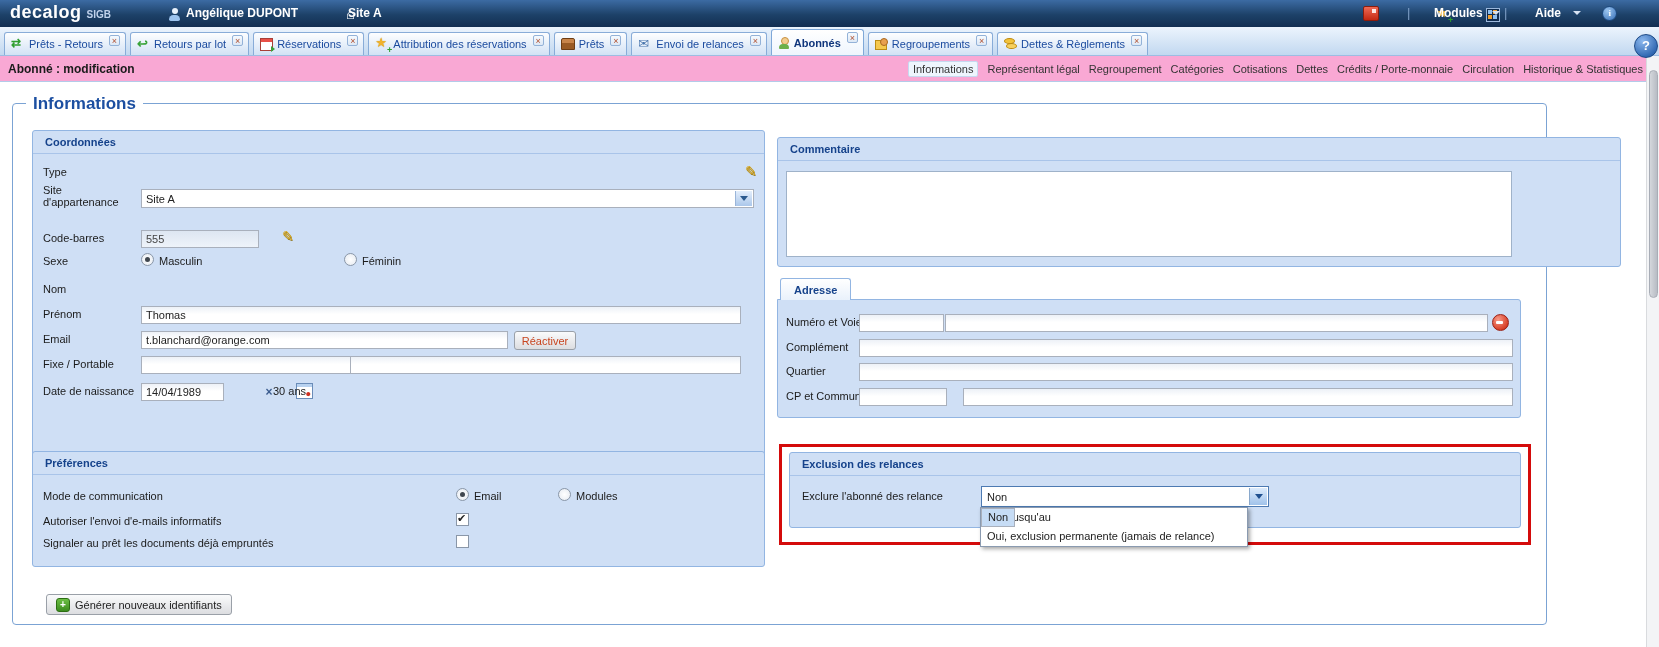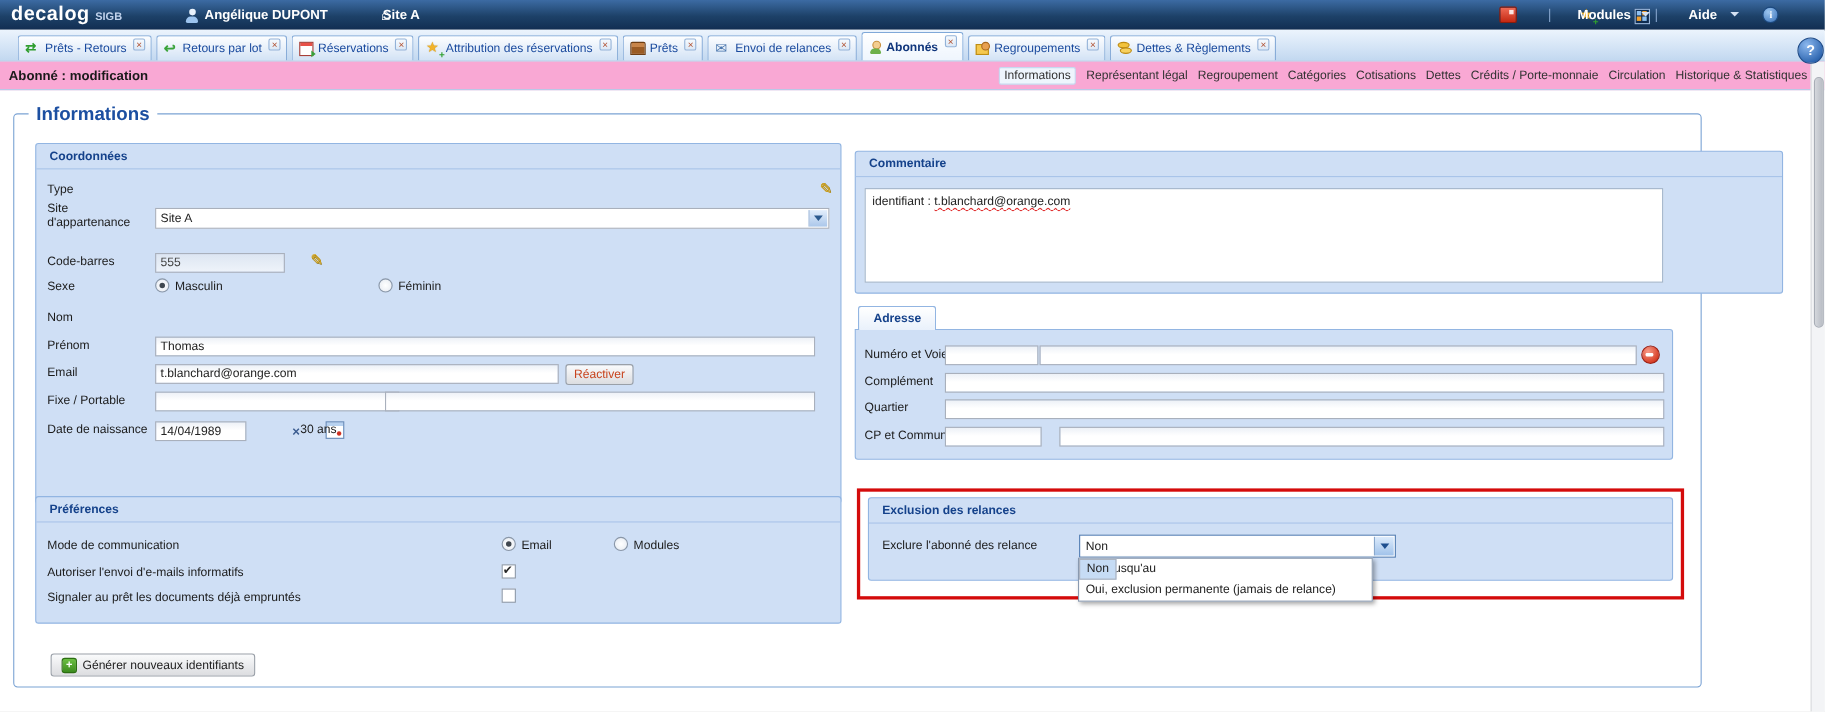--- a/index.html
+++ b/index.html
@@ -61,21 +61,21 @@
      background:radial-gradient(circle at 75% 72%,#d03020 0 1.5px,transparent 2.5px),linear-gradient(#b8d2f0 0 3px,#fff 3px)}
   .i-minus{width:15px;height:15px;border-radius:50%;border:1px solid #992015;
      background:radial-gradient(circle at 35% 30%,#f89a88,#d84028 70%,#a82414)}
   .i-minus::after{content:"";position:absolute;left:3px;top:6px;width:7px;height:2.5px;background:#fff;border-radius:1px}
   .i-puzzle{width:12px;height:12px;border-radius:3px;background:linear-gradient(#6cbf44,#3c8c1e);border:1px solid #2c6e12}
   .i-puzzle::after{content:"+";position:absolute;left:0;right:0;top:0;text-align:center;font:bold 10px/12px "Liberation Sans",sans-serif;color:#fff}
 
   
   .tabstrip{position:absolute;left:0;top:27px;width:100%;height:29px;
             background:linear-gradient(#ecf4fd,#c2d8f0);border-bottom:1px solid #9dbde2;
-            display:flex;align-items:flex-end;gap:4px;padding-left:16px;box-sizing:border-box}
+            display:flex;align-items:flex-end;gap:4px;padding-left:4px;box-sizing:border-box}
   .tab{display:inline-flex;align-items:center;gap:4px;height:23px;padding:0 5px 0 6px;
        background:linear-gradient(#fdfeff,#d2e2f5);border:1px solid #88acd8;border-bottom:none;
        border-radius:3px 3px 0 0;color:#1a4a9e;white-space:nowrap;cursor:pointer;box-sizing:border-box}
   .tab.active{background:linear-gradient(#ffffff,#eef5fd);font-weight:bold;height:26px;color:#0f357c;border-color:#7fa8d8}
   .tclose{width:11px;height:11px;margin-left:2px;align-self:flex-start;margin-top:2px;
           font:9px/10px "Liberation Sans",sans-serif;color:#b05030;text-align:center;
           background:linear-gradient(#f6fafe,#dce8f6);border:1px solid #93b2d8;border-radius:2px;box-sizing:border-box}
   .tclose::before{content:"×"}
 
   
@@ -267,21 +267,20 @@
     <div class="inp" style="left:108px;top:252px;width:83px">14/04/1989</div>
     <span class="icon i-clearx abs" style="left:196px;top:253px"></span>
     <span class="icon i-datepick abs" style="left:214px;top:252px"></span>
     <div class="lbl" style="left:240px;top:254px">30 ans</div>
   </div>
 
   <div class="fieldset" style="left:777px;top:137px;width:844px;height:130px">
     <div class="fs-title">Commentaire</div>
     <div class="fs-line"></div>
     <div class="txtarea" style="left:8px;top:33px;width:726px;height:86px">
-      <div><span>identifiant : </span><span class="wavy">t.blanchard@orange.com</span></div>
     </div>
   </div>
 
   <div class="addr-tab">Adresse</div>
   <div class="fieldset" style="left:777px;top:299px;width:744px;height:119px;border-radius:0 3px 3px 3px">
     <div class="lbl" style="left:8px;top:16px">Numéro et Voie</div>
     <div class="inp" style="left:81px;top:14px;width:85px"></div>
     <div class="inp" style="left:167px;top:14px;width:543px"></div>
     <span class="icon i-minus abs" style="left:714px;top:14px"></span>
 

